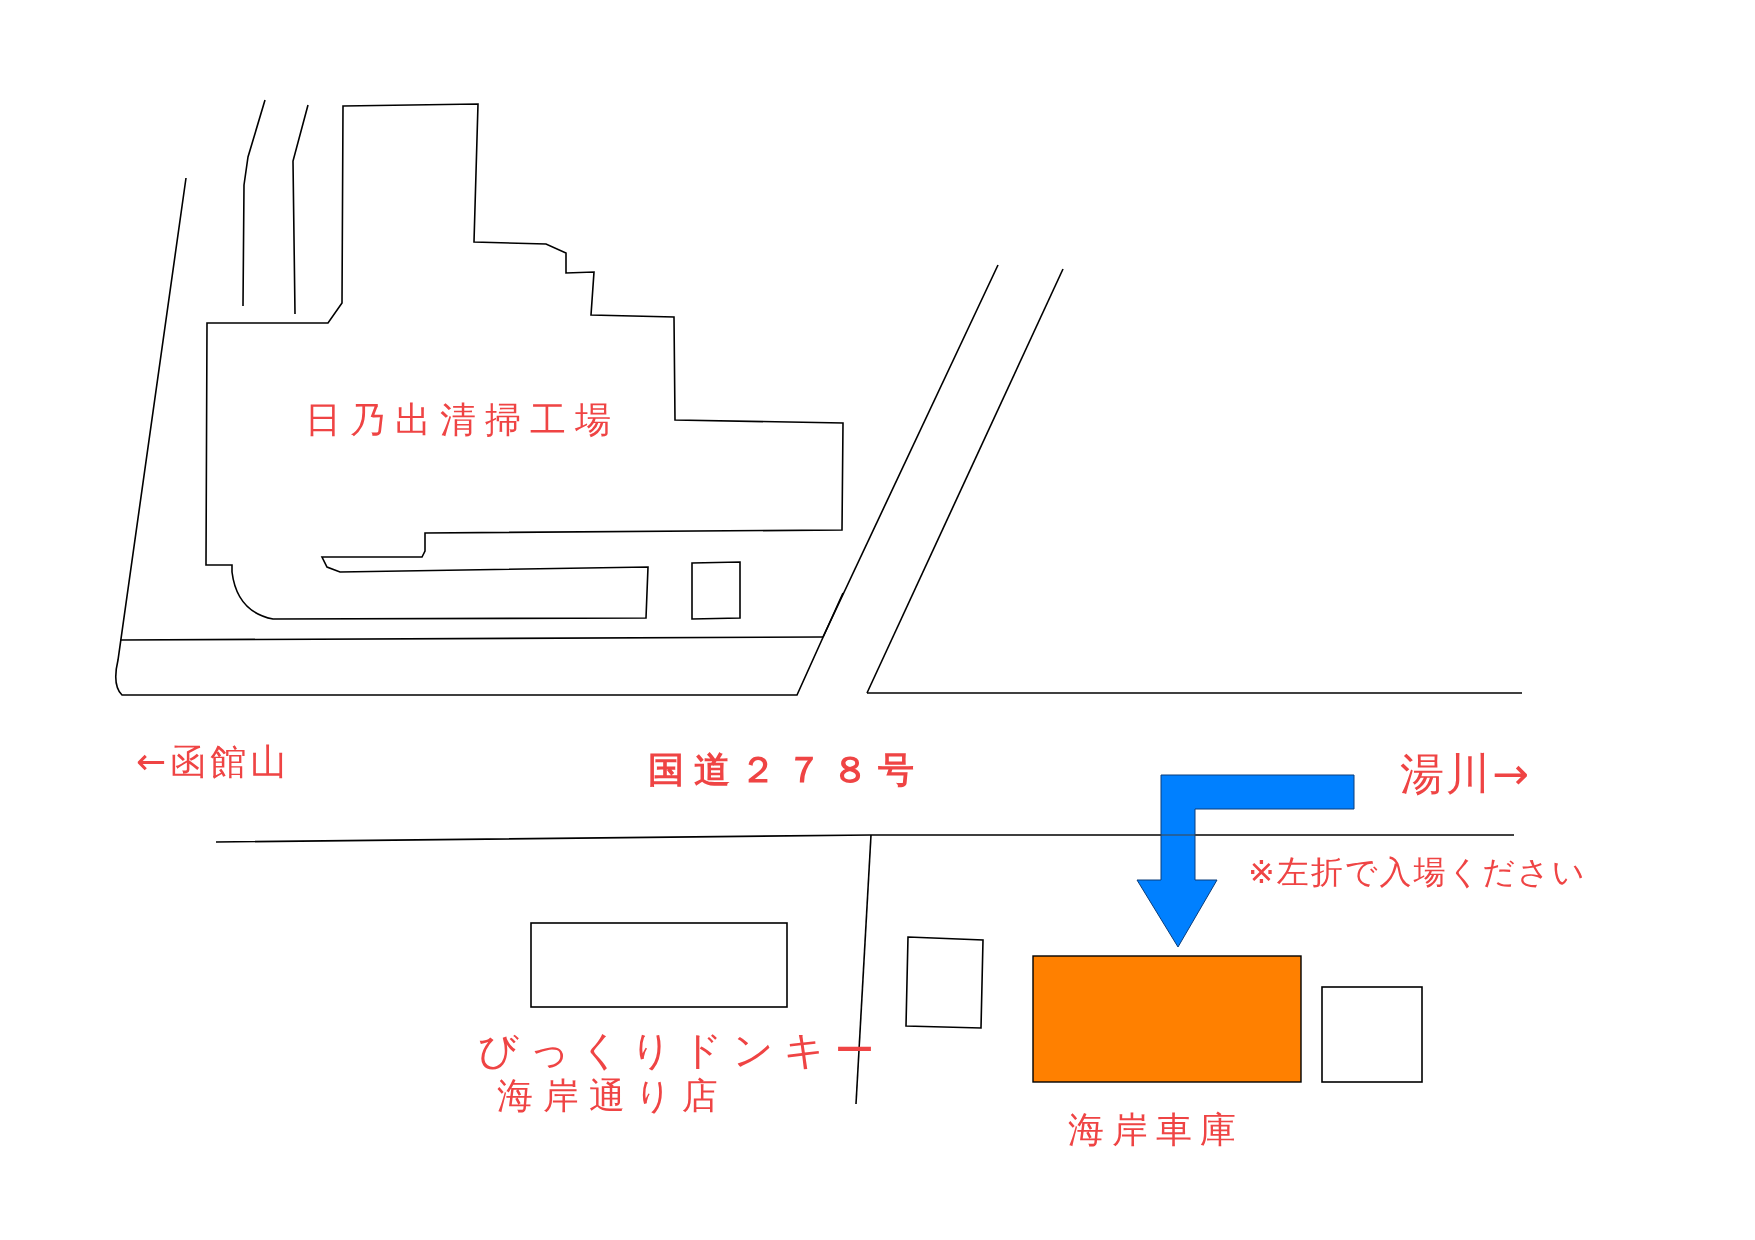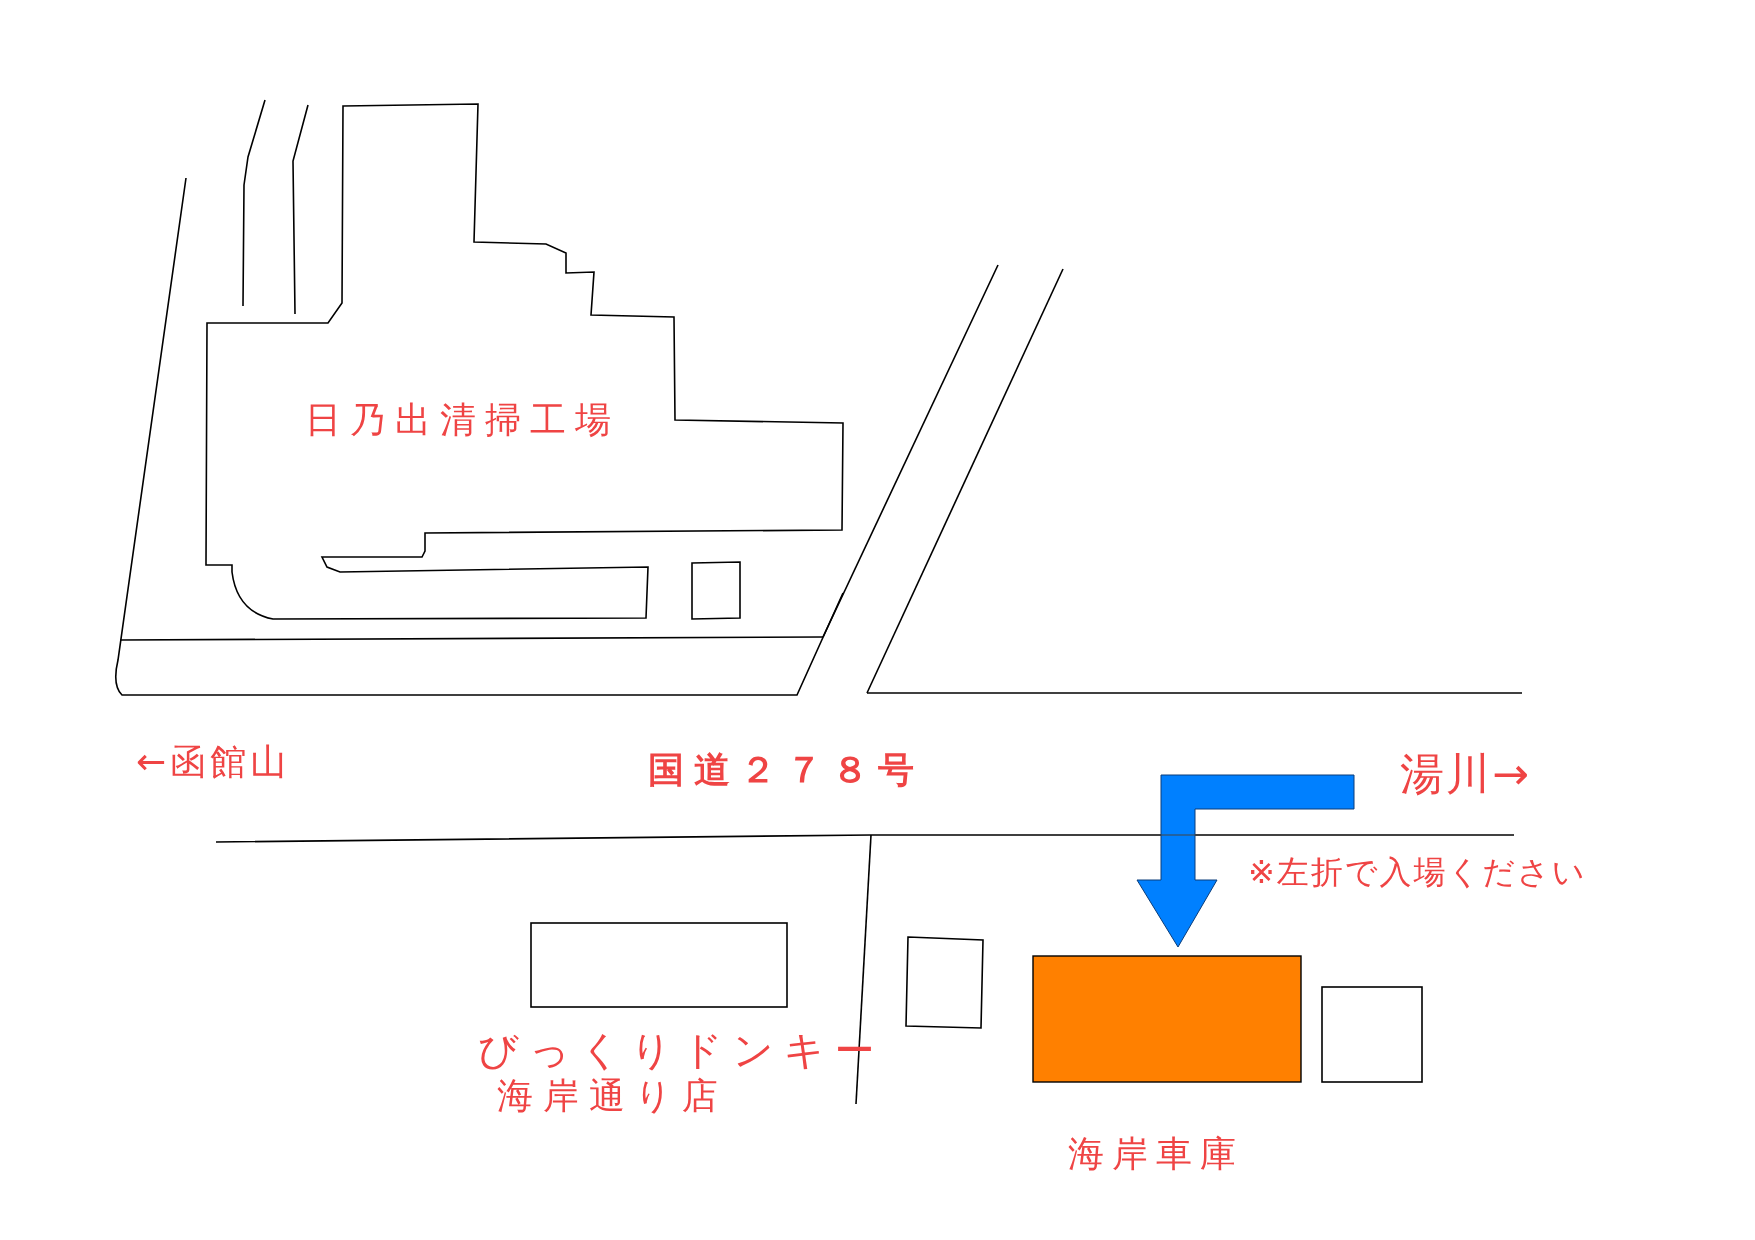--- a/index.html
+++ b/index.html
@@ -6,21 +6,21 @@
     body { width: 1755px; height: 1240px; position: relative; overflow: hidden; font-family: "DejaVu Sans", sans-serif; }
     #map-svg { position: absolute; left: 0; top: 0; }
     .label { position: absolute; color: #ef4444; font-family: "DejaVu Sans", sans-serif; white-space: nowrap; line-height: 1; }
     .lbl-facility { left: 305px; top: 402px; font-size: 36px; letter-spacing: 9px; }
     .lbl-hakodate { left: 136px; top: 744px; font-size: 36px; letter-spacing: 4px; }
     .lbl-route { left: 648px; top: 752px; font-size: 36px; letter-spacing: 10px; font-weight: bold; }
     .lbl-yunokawa { left: 1400px; top: 752px; font-size: 44px; letter-spacing: 2px; }
     .lbl-note { left: 1248px; top: 856px; font-size: 32px; letter-spacing: 2px; }
     .lbl-store1 { left: 470px; top: 1030px; font-size: 40px; letter-spacing: 10px; margin-left: 8px; }
     .lbl-store2 { left: 470px; top: 1078px; font-size: 36px; letter-spacing: 10px; margin-left: 27px; }
-    .lbl-garage { left: 1068px; top: 1112px; font-size: 36px; letter-spacing: 8px; margin-top: 24px; }
+    .lbl-garage { left: 1068px; top: 1112px; font-size: 36px; letter-spacing: 8px; }
   </style>
 </head>
 <body>
 
 <svg id="map-svg" width="1755" height="1240" viewBox="0 0 1755 1240" xmlns="http://www.w3.org/2000/svg">
   <g fill="none" stroke="#000" stroke-width="1.6" stroke-linejoin="miter">
 
     <path d="M186,178 L118,660 Q112,685 122,695 L797,695 L843,593"></path>
 
     <path d="M265,100 L248,157 L244,185 L243,306"></path>

